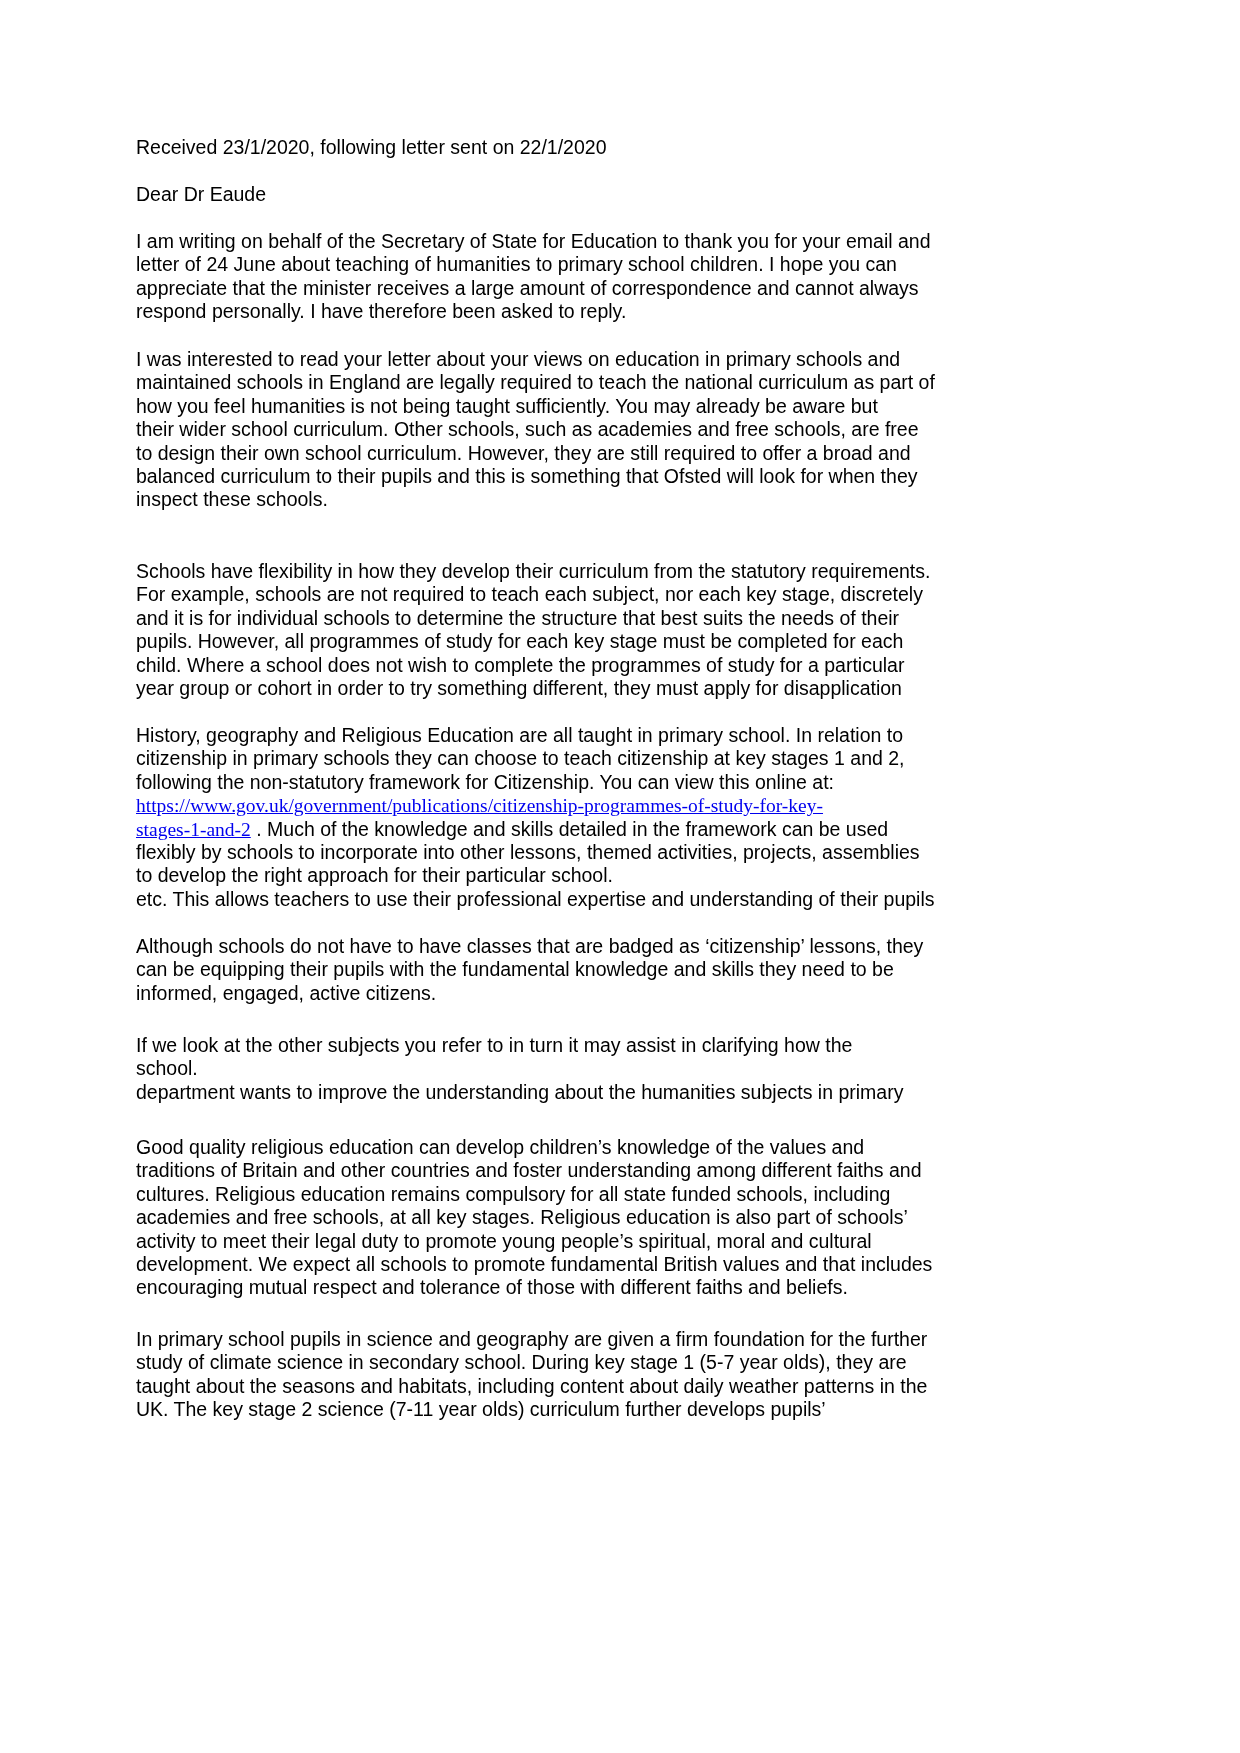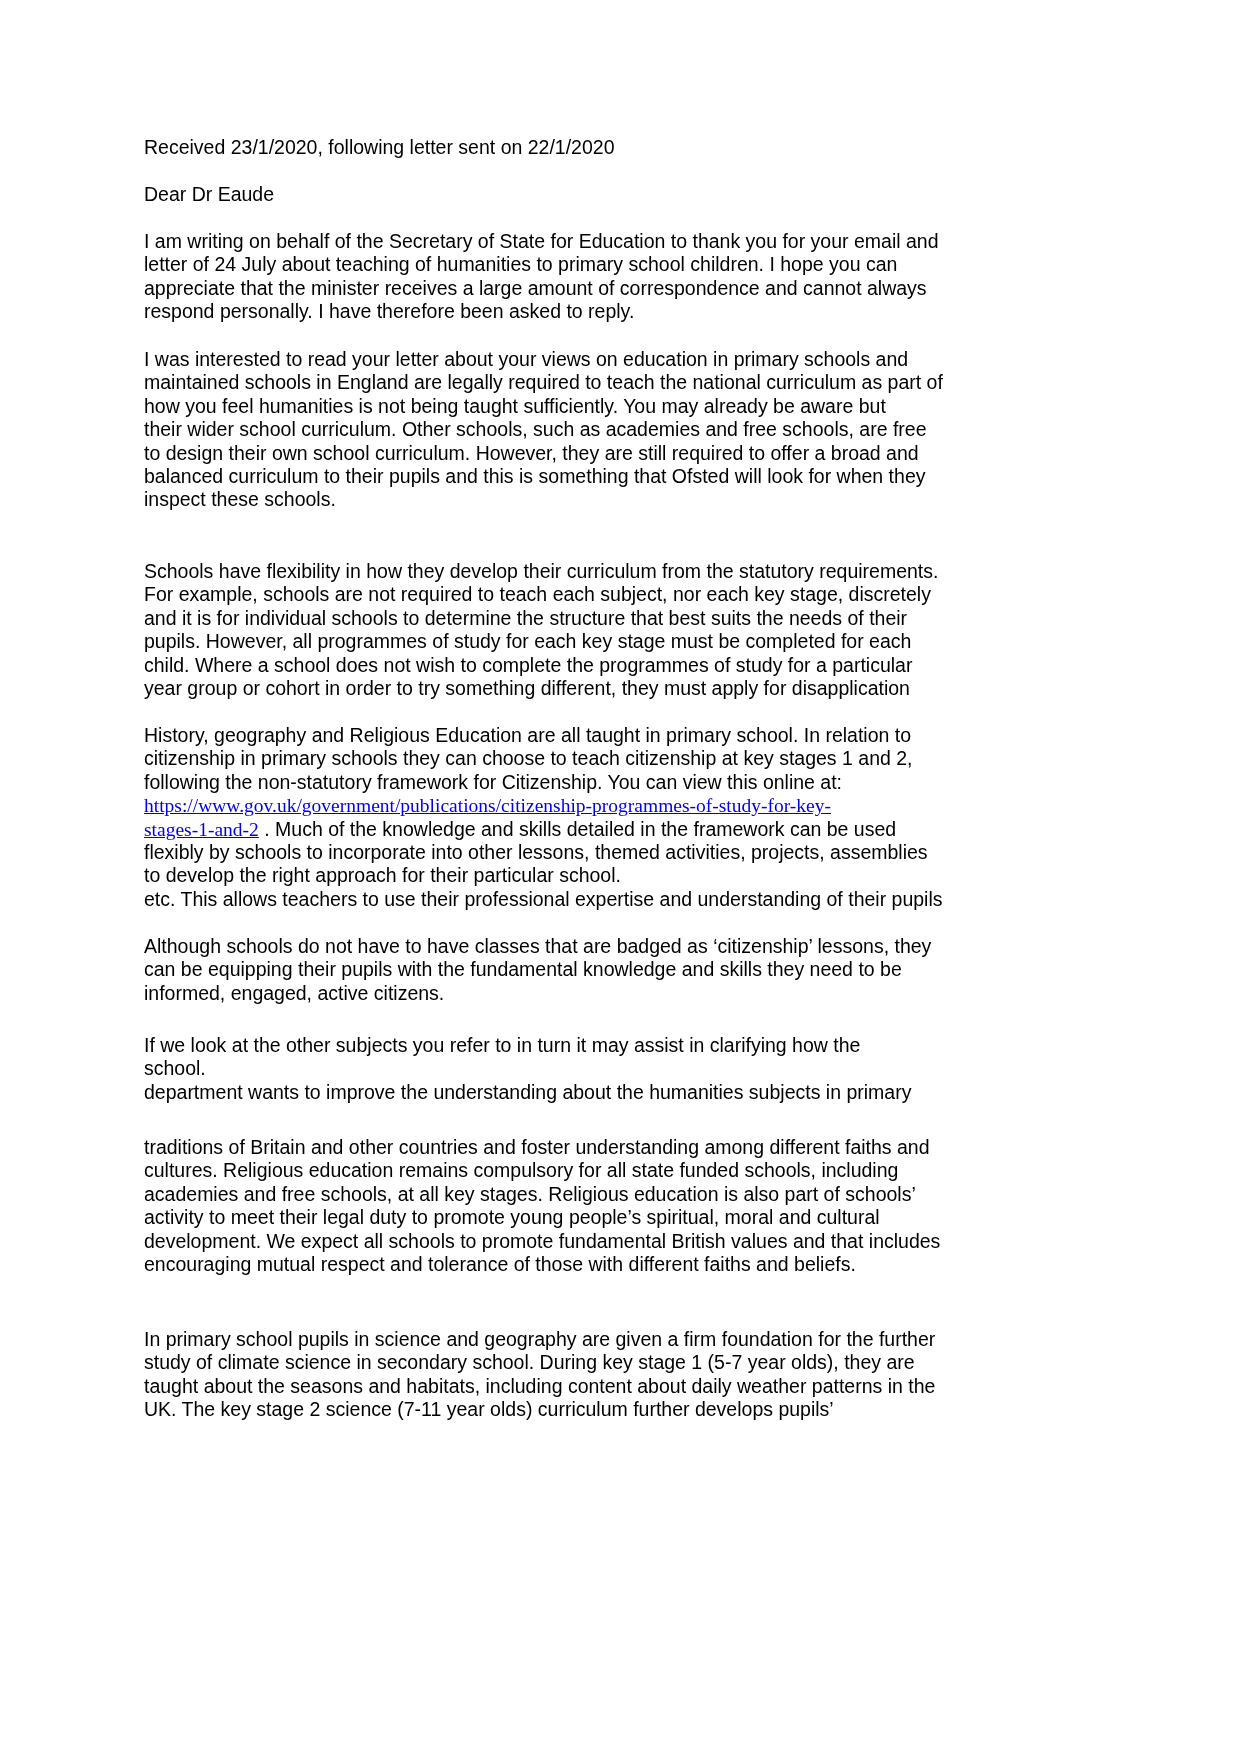--- a/index.html
+++ b/index.html
@@ -5,39 +5,39 @@
     html, body { margin: 0; padding: 0; background: #ffffff; }
     body { width: 1240px; height: 1753px; position: relative; overflow: hidden; }
     .page {
       position: absolute; left: 0; top: 0; width: 1240px; height: 1753px; background: #ffffff;
     }
     .text {
       position: absolute; left: 136px; width: 850px;
       font-family: "Liberation Sans", sans-serif; font-size: 19.5px; line-height: 23.4px;
       color: #000000; white-space: nowrap;
     }
-    .line { display: block; height: 23.4px; margin-left: 8px; }
+    .line { display: block; height: 23.4px; }
     a.link { color: #0000ee; text-decoration: underline; font-family: Liberation Serif, serif; }
   </style>
 </head>
 <body>
 
 <div class="page">
 
   <div class="text" style="top:136px;">
     <span class="line">Received 23/1/2020, following letter sent on 22/1/2020</span>
   </div>
 
   <div class="text" style="top:183px;">
     <span class="line">Dear Dr Eaude</span>
   </div>
 
   <div class="text" style="top:230px;">
     <span class="line">I am writing on behalf of the Secretary of State for Education to thank you for your email and</span>
-    <span class="line">letter of 24 July about teaching of humanities to primary school children. I hope you can</span>
+    <span class="line">letter of 24 June about teaching of humanities to primary school children. I hope you can</span>
     <span class="line">appreciate that the minister receives a large amount of correspondence and cannot always</span>
     <span class="line">respond personally. I have therefore been asked to reply.</span>
   </div>
 
   <div class="text" style="top:348px;">
     <span class="line">I was interested to read your letter about your views on education in primary schools and</span>
     <span class="line">maintained schools in England are legally required to teach the national curriculum as part of</span>
     <span class="line">how you feel humanities is not being taught sufficiently. You may already be aware but</span>
     <span class="line">their wider school curriculum. Other schools, such as academies and free schools, are free</span>
     <span class="line">to design their own school curriculum. However, they are still required to offer a broad and</span>
@@ -75,20 +75,21 @@
     <span class="line">informed, engaged, active citizens.</span>
   </div>
 
   <div class="text" style="top:1034px;">
     <span class="line">If we look at the other subjects you refer to in turn it may assist in clarifying how the</span>
     <span class="line">school.</span>
     <span class="line">department wants to improve the understanding about the humanities subjects in primary</span>
   </div>
 
   <div class="text" style="top:1136px;">
+    <span class="line">Good quality religious education can develop children’s knowledge of the values and</span>
     <span class="line">traditions of Britain and other countries and foster understanding among different faiths and</span>
     <span class="line">cultures. Religious education remains compulsory for all state funded schools, including</span>
     <span class="line">academies and free schools, at all key stages. Religious education is also part of schools’</span>
     <span class="line">activity to meet their legal duty to promote young people’s spiritual, moral and cultural</span>
     <span class="line">development. We expect all schools to promote fundamental British values and that includes</span>
     <span class="line">encouraging mutual respect and tolerance of those with different faiths and beliefs.</span>
   </div>
 
   <div class="text" style="top:1328px;">
     <span class="line">In primary school pupils in science and geography are given a firm foundation for the further</span>

